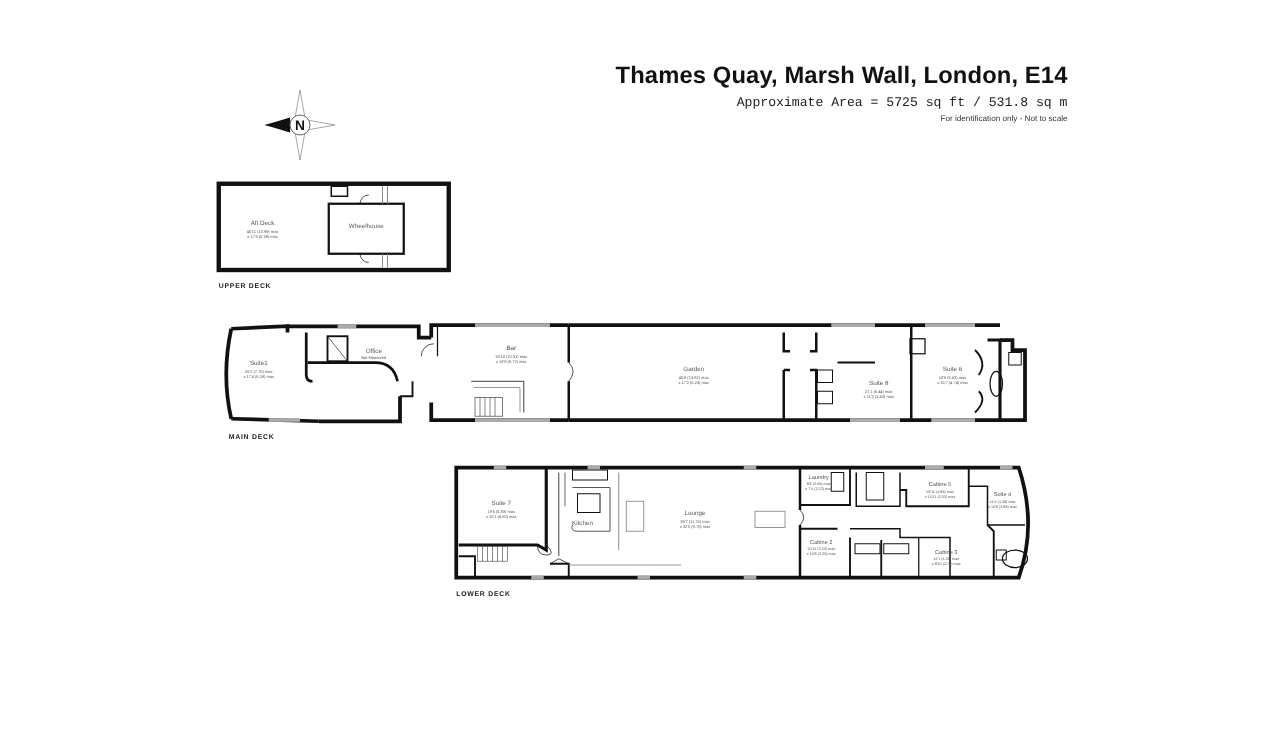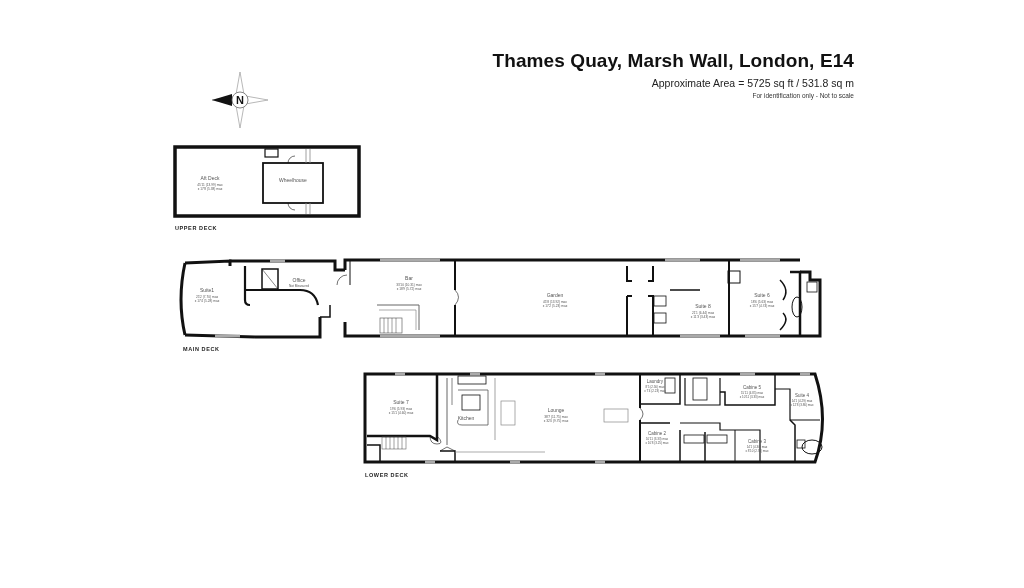--- a/index.html
+++ b/index.html
@@ -1,18 +1,18 @@
 <!DOCTYPE html>
 <html><head>
 <meta charset="utf-8">
 <style>
   html, body { margin:0; padding:0; background:#ffffff; }
   body { width:1024px; height:588px; position:relative; overflow:hidden; font-family:"Liberation Sans", sans-serif; color:#111; }
   .title { position:absolute; right:170px; top:50px; font-size:19px; font-weight:bold; letter-spacing:0.1px;text-align:right; }
-  .area { position:absolute; right:170px; top:77px; font-size:10.5px; color:#222; }
+  .area { position:absolute; right:170px; top:77px; font-size:10.5px; color:#222;font-family:Liberation Mono, monospace; }
   .note { position:absolute; right:170px; top:92px; font-size:6.5px; color:#333; }
   svg.plan { position:absolute; left:0; top:0; }
   .lbl { font-family:"Liberation Sans", sans-serif; fill:#555; }
   .deck { font-family:"Liberation Sans", sans-serif; font-weight:bold; fill:#222; font-size:5.5px; letter-spacing:0.6px; }
 </style>
 </head>
 <body>
 
 <div class="title">Thames Quay, Marsh Wall, London, E14</div>
 <div class="area">Approximate Area = 5725 sq ft / 531.8 sq m</div>

